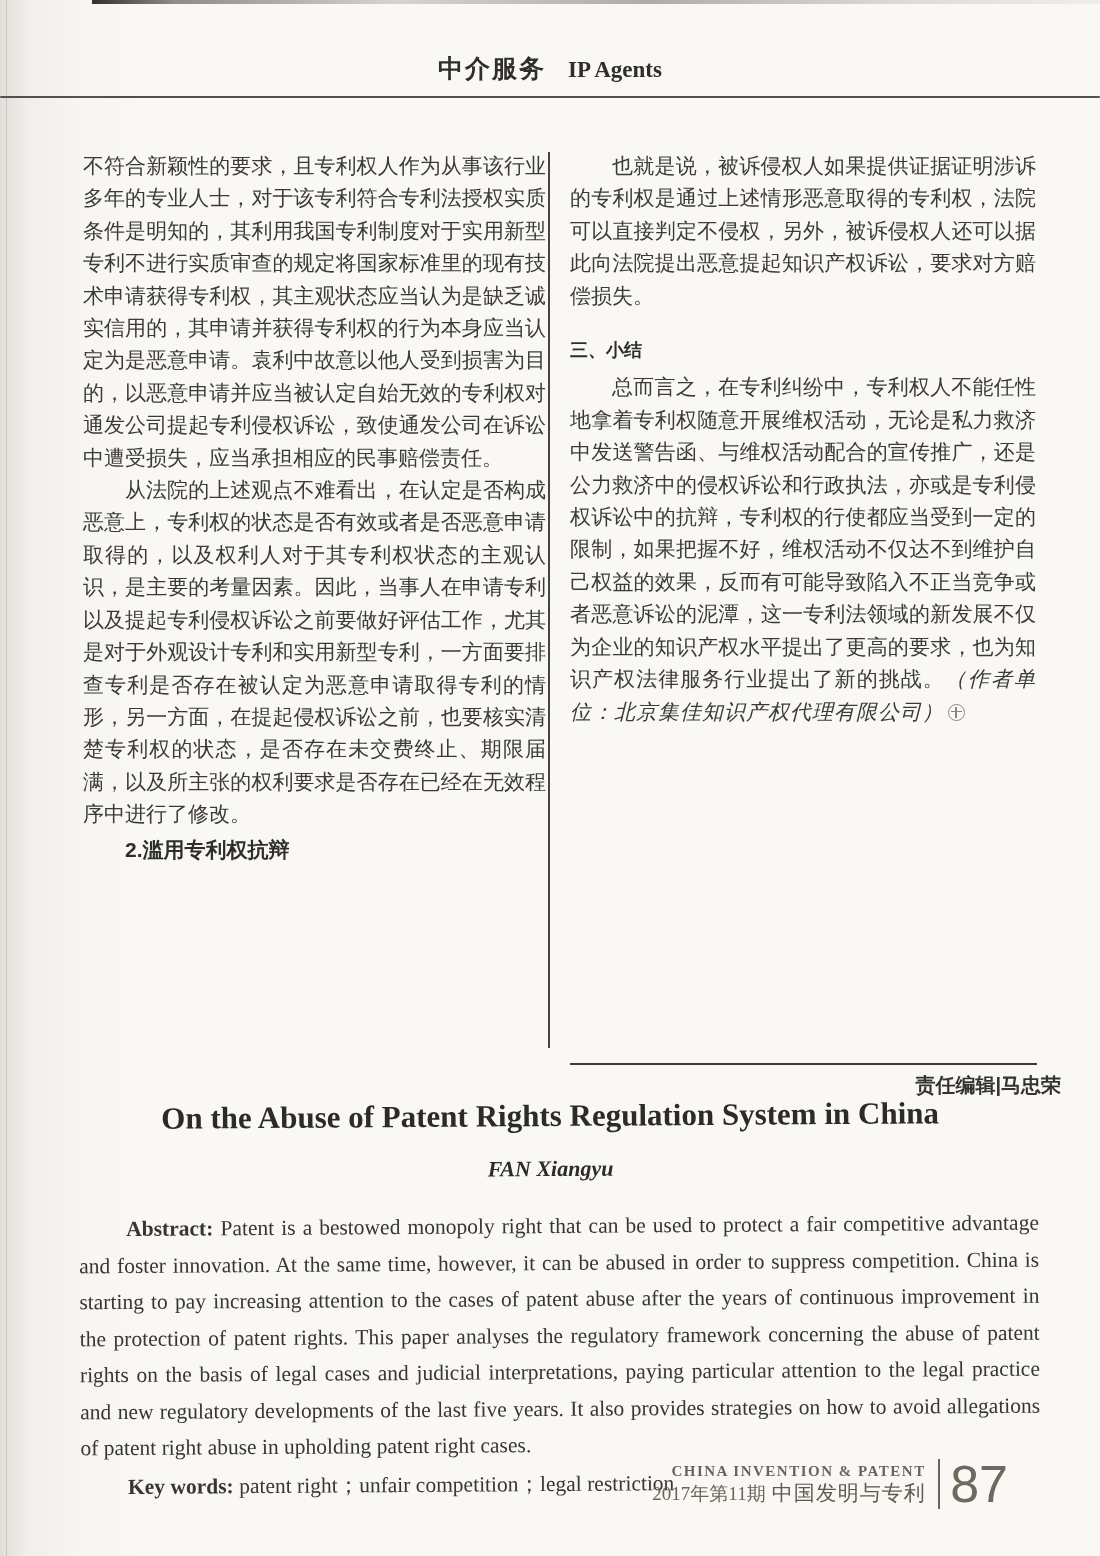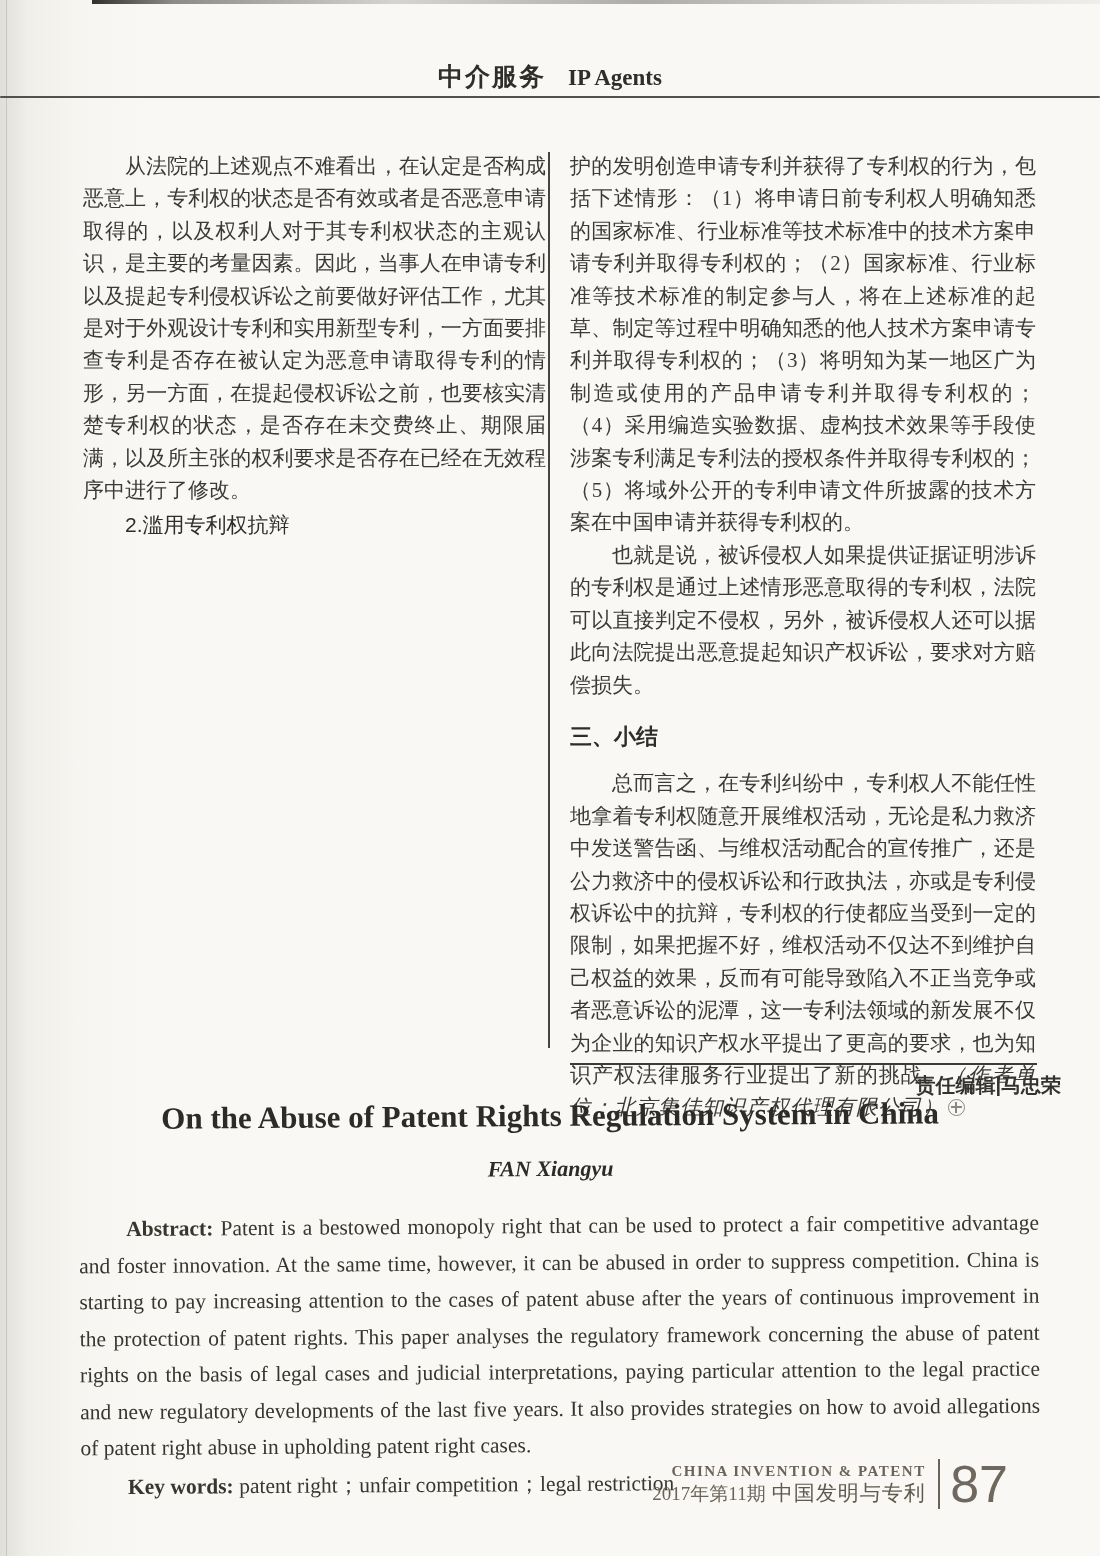--- a/index.html
+++ b/index.html
@@ -12,33 +12,33 @@
     background:
       linear-gradient(90deg, rgba(125,120,110,0.20) 0px, rgba(160,155,145,0.10) 28px, rgba(210,206,198,0.06) 80px, rgba(0,0,0,0) 150px),
       linear-gradient(#f9f8f4,#f9f8f4);
     font-family:"Liberation Serif", serif;
   }
   
   .scan-top{position:absolute;top:0;left:92px;right:0;height:4px;
     background:linear-gradient(90deg,#33312d 0%,rgba(51,49,45,.55) 8%,rgba(51,49,45,.18) 30%,rgba(51,49,45,.38) 55%,rgba(51,49,45,.15) 80%,rgba(51,49,45,.05) 100%);}
   .scan-left-line{position:absolute;left:6px;top:0;bottom:0;width:1px;background:rgba(100,95,88,.22);}
   
-  .header{position:absolute;top:52px;left:0;width:100%;text-align:center;margin-top:8px;}
+  .header{position:absolute;top:52px;left:0;width:100%;text-align:center;}
   .header .cn{font-family:"Liberation Sans",sans-serif;font-weight:bold;font-size:25px;color:#2f2e2a;letter-spacing:2px;}
   .header .en{font-family:"Liberation Serif",serif;font-weight:bold;font-size:23px;color:#2f2e2a;margin-left:22px;}
   .header-rule{position:absolute;top:96px;left:0;width:1100px;height:2px;background:#53514d;border-radius:2px;}
   
   .col{position:absolute;top:150px;width:463px;font-size:21px;line-height:32.4px;text-align:justify;}
   .col-left{left:83px;}
   .col-right{left:570px;width:466px;}
   .col p{margin:0;text-indent:2em;}
   .col p.cont{text-indent:0;}
   .divider{position:absolute;left:548px;top:152px;height:896px;width:2px;background:#45443f;}
-  .sub-heading{font-family:"Liberation Sans",sans-serif;font-weight:normal;text-indent:2em;margin:3px 0 2px 0;color:#2e2d29;}
-  .big-heading{font-family:Liberation Mono, monospace;font-weight:bold;font-size:22px;margin:22px 0 12px 0;color:#2e2d29;}
+  .sub-heading{font-family:"Liberation Sans",sans-serif;font-weight:bold;text-indent:2em;margin:3px 0 2px 0;color:#2e2d29;}
+  .big-heading{font-family:Liberation Serif, serif;font-weight:bold;font-size:18px;margin:22px 0 5px 0;color:#2e2d29;}
   .affil{font-style:italic;letter-spacing:1px;}
   .end-icon{display:inline-block;width:15px;height:15px;border:1.5px solid #8a877f;border-radius:50%;vertical-align:-2px;margin-left:4px;position:relative;}
   .end-icon::after{content:"";position:absolute;left:2px;right:2px;top:6px;height:1.5px;background:#8a877f;}
   .end-icon::before{content:"";position:absolute;left:6px;top:2px;bottom:2px;width:1.5px;background:#8a877f;}
   
   .editor-rule{position:absolute;left:570px;top:1063px;width:467px;height:2px;background:#3c3b37;}
   .editor-credit{position:absolute;left:594px;top:1072px;width:467px;text-align:right;
     font-family:"Liberation Sans",sans-serif;font-weight:bold;font-size:20px;color:#34332f;}
   
   .english{position:absolute;left:0;top:1098px;width:1100px;transform:rotate(-0.4deg);transform-origin:50% 0;}
@@ -63,28 +63,28 @@
 
   <div class="scan-top"></div>
   <div class="scan-left-line"></div>
 
   <div class="header">
     <span class="cn">中介服务</span><span class="en">IP Agents</span>
   </div>
   <div class="header-rule"></div>
 
   <div class="col col-left">
+    <p class="cont">不符合新颖性的要求，且专利权人作为从事该行业多年的专业人士，对于该专利符合专利法授权实质条件是明知的，其利用我国专利制度对于实用新型专利不进行实质审查的规定将国家标准里的现有技术申请获得专利权，其主观状态应当认为是缺乏诚实信用的，其申请并获得专利权的行为本身应当认定为是恶意申请。袁利中故意以他人受到损害为目的，以恶意申请并应当被认定自始无效的专利权对通发公司提起专利侵权诉讼，致使通发公司在诉讼中遭受损失，应当承担相应的民事赔偿责任。</p>
     <p>从法院的上述观点不难看出，在认定是否构成恶意上，专利权的状态是否有效或者是否恶意申请取得的，以及权利人对于其专利权状态的主观认识，是主要的考量因素。因此，当事人在申请专利以及提起专利侵权诉讼之前要做好评估工作，尤其是对于外观设计专利和实用新型专利，一方面要排查专利是否存在被认定为恶意申请取得专利的情形，另一方面，在提起侵权诉讼之前，也要核实清楚专利权的状态，是否存在未交费终止、期限届满，以及所主张的权利要求是否存在已经在无效程序中进行了修改。</p>
     <div class="sub-heading">2.滥用专利权抗辩</div>
   </div>
 
   <div class="divider"></div>
 
   <div class="col col-right">
-    <p class="cont">护的发明创造申请专利并获得了专利权的行为，包括下述情形：（1）将申请日前专利权人明确知悉的国家标准、行业标准等技术标准中的技术方案申请专利并取得专利权的；（2）国家标准、行业标准等技术标准的制定参与人，将在上述标准的起草、制定等过程中明确知悉的他人技术方案申请专利并取得专利权的；（3）将明知为某一地区广为制造或使用的产品申请专利并取得专利权的；（4）采用编造实验数据、虚构技术效果等手段使涉案专利满足专利法的授权条件并取得专利权的；（5）将域外公开的专利申请文件所披露的技术方案在中国申请并获得专利权的。</p>
     <p>也就是说，被诉侵权人如果提供证据证明涉诉的专利权是通过上述情形恶意取得的专利权，法院可以直接判定不侵权，另外，被诉侵权人还可以据此向法院提出恶意提起知识产权诉讼，要求对方赔偿损失。</p>
     <div class="big-heading">三、小结</div>
     <p><span>总而言之，在专利纠纷中，专利权人不能任性地拿着专利权随意开展维权活动，无论是私力救济中发送警告函、与维权活动配合的宣传推广，还是公力救济中的侵权诉讼和行政执法，亦或是专利侵权诉讼中的抗辩，专利权的行使都应当受到一定的限制，如果把握不好，维权活动不仅达不到维护自己权益的效果，反而有可能导致陷入不正当竞争或者恶意诉讼的泥潭，这一专利法领域的新发展不仅为企业的知识产权水平提出了更高的要求，也为知识产权法律服务行业提出了新的挑战。</span><span class="affil">（作者单位：北京集佳知识产权代理有限公司）</span><span class="end-icon"></span></p>
   </div>
 
   <div class="editor-rule"></div>
   <div class="editor-credit">责任编辑|马忠荣</div>
 
   <div class="english">
     <h1 class="eng-title">On the Abuse of Patent Rights Regulation System in China</h1>

